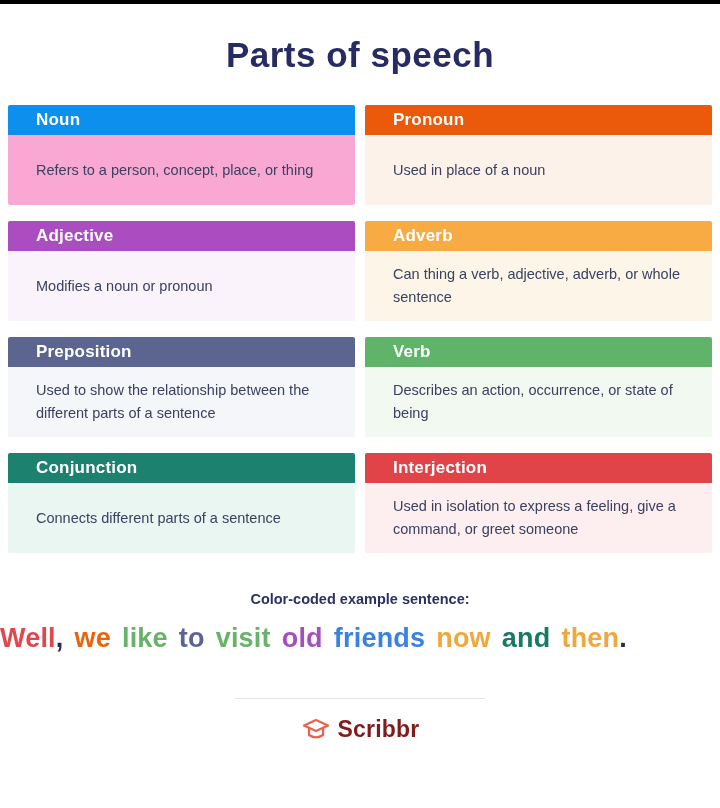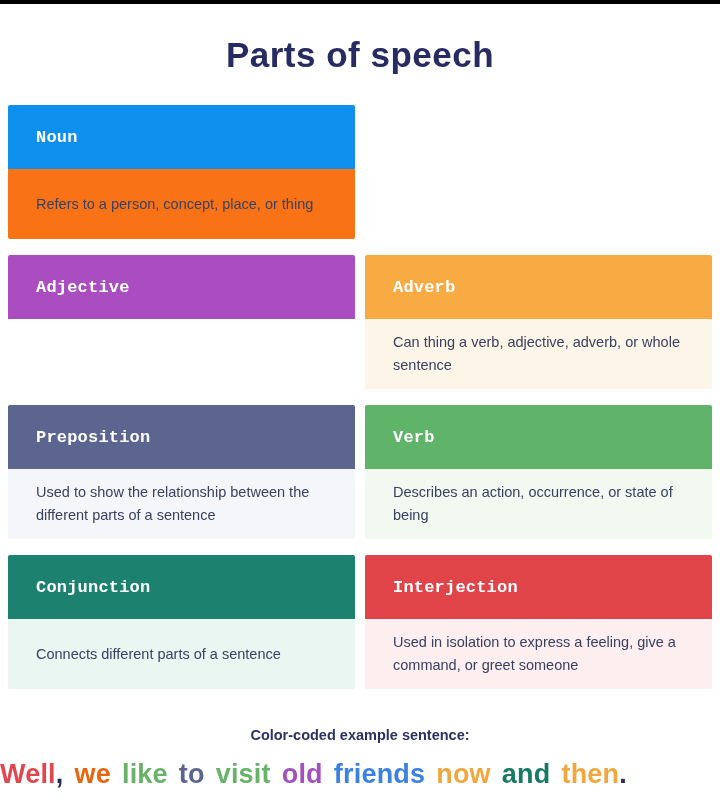--- a/index.html
+++ b/index.html
@@ -24,29 +24,28 @@
   }
   .grid {
     margin: 30px 8px 0 8px;
     display: grid;
     grid-template-columns: 1fr 1fr;
     column-gap: 10px;
     row-gap: 16px;
   }
   .card { border-radius: 2px; overflow: hidden; }
   .card-header {
-    height: 64px;
+    height: 30px;
     display: flex;
     align-items: center;
     padding: 0 28px;
     color: #ffffff;
     font-size: 17px;
     font-weight: bold;
     letter-spacing: 0.2px;
-    font-family: Liberation Mono, monospace;
   }
   .card-body {
     height: 70px;
     display: flex;
     align-items: center;
     padding: 0 28px;
     color: #3a4160;
     font-size: 14.5px;
     line-height: 1.58;
   }
@@ -92,28 +91,31 @@
 <body>
 
 <div class="page">
 
   <h1 class="title">Parts of speech</h1>
 
   <div class="grid">
 
     <div class="card">
       <div class="card-header" style="background: rgb(13, 143, 237);">Noun</div>
-      <div class="card-body" style="background: #f97316;">Refers to a person, concept, place, or thing</div>
+      <div class="card-body" style="background: #f9a8d4;">Refers to a person, concept, place, or thing</div>
     </div>
 
     <div class="card">
+      <div class="card-header" style="background: rgb(235, 90, 10);">Pronoun</div>
+      <div class="card-body" style="background: rgb(253, 242, 234);">Used in place of a noun</div>
     </div>
 
     <div class="card">
       <div class="card-header" style="background: rgb(169, 77, 192);">Adjective</div>
+      <div class="card-body" style="background: rgb(251, 243, 251);">Modifies a noun or pronoun</div>
     </div>
 
     <div class="card">
       <div class="card-header" style="background: rgb(248, 171, 66);">Adverb</div>
       <div class="card-body" style="background: rgb(253, 246, 232);">Can thing a verb, adjective, adverb, or whole sentence</div>
     </div>
 
     <div class="card">
       <div class="card-header" style="background: rgb(91, 101, 144);">Preposition</div>
       <div class="card-body" style="background: rgb(245, 246, 249);">Used to show the relationship between the different parts of a sentence</div>

